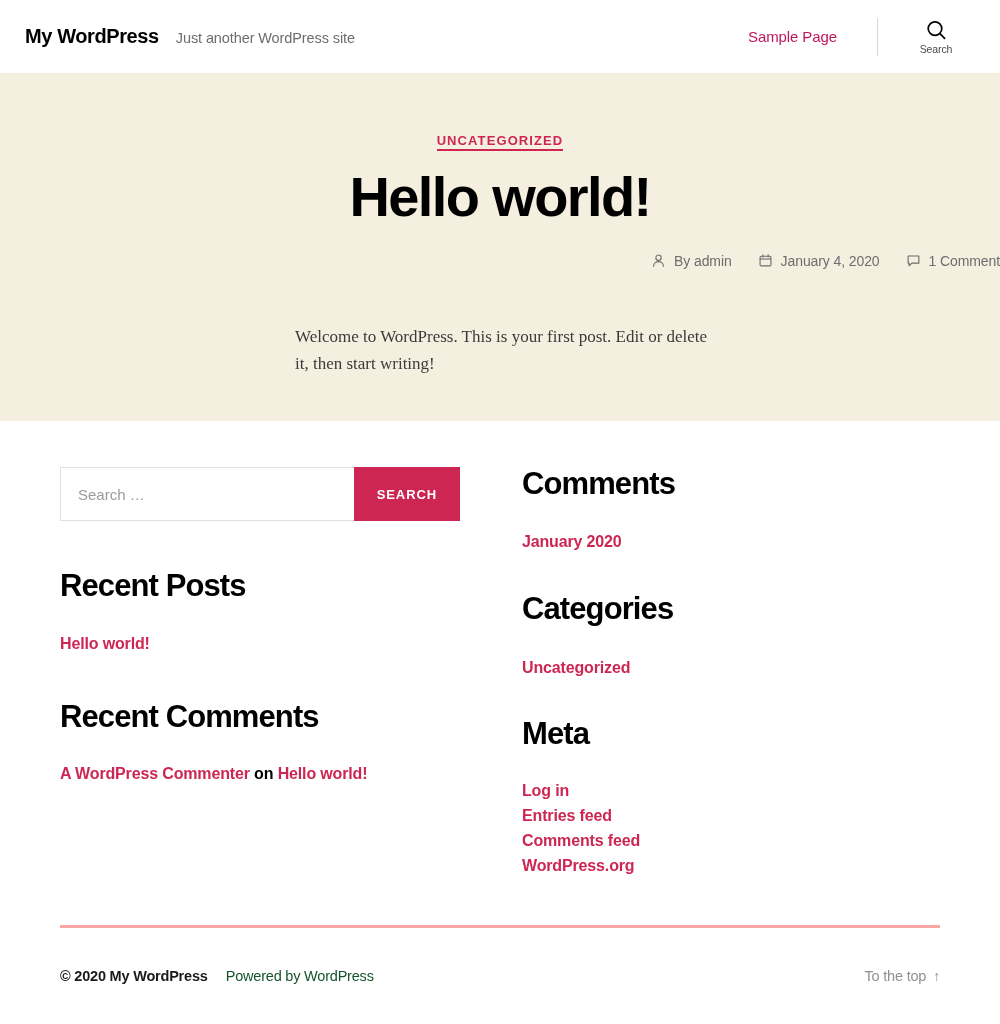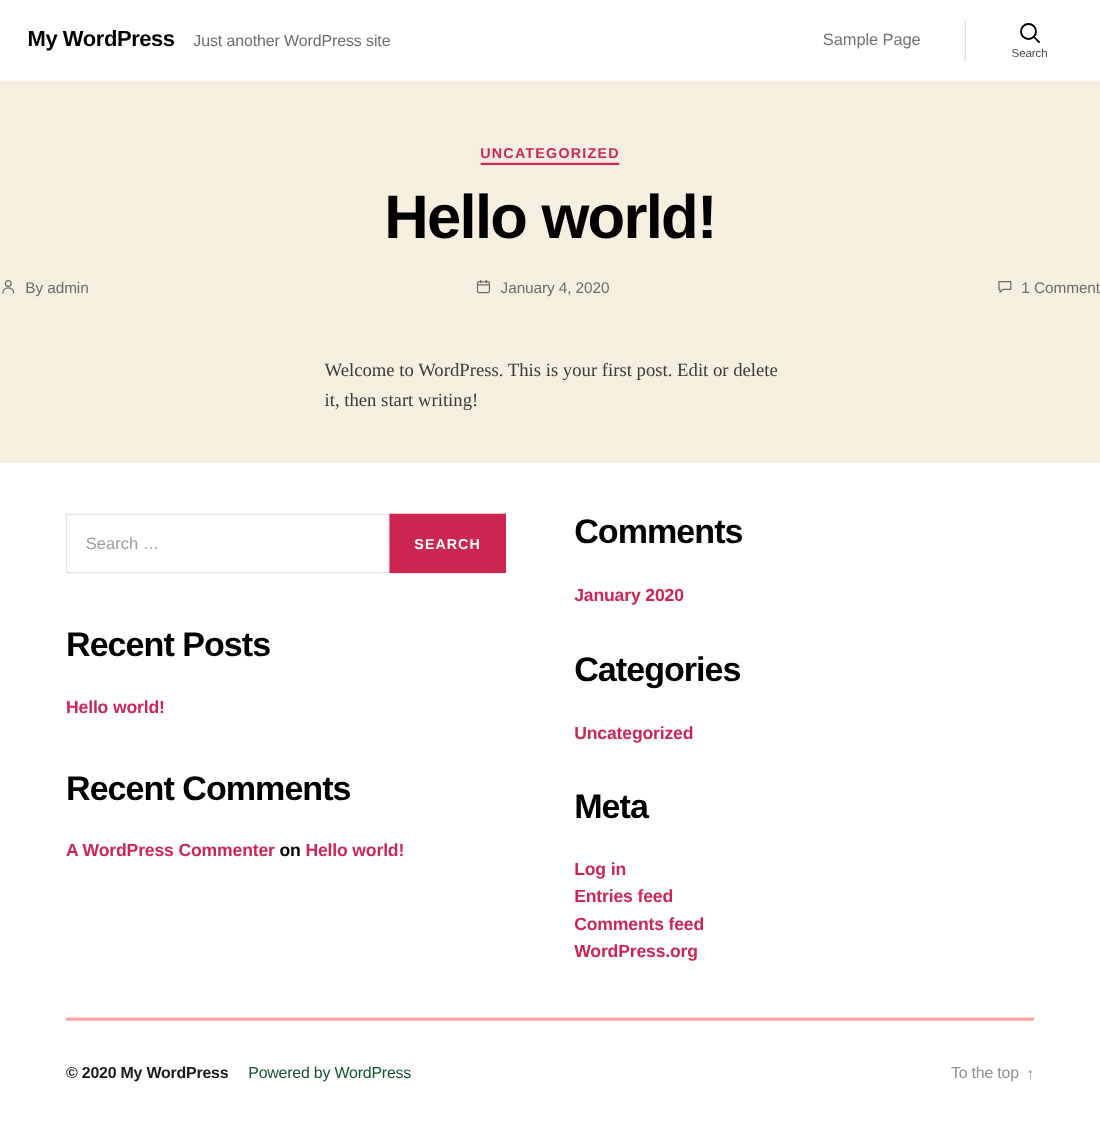--- a/index.html
+++ b/index.html
@@ -44,21 +44,21 @@
   }
   .header-right {
     margin-left: auto;
     display: flex;
     align-items: center;
     gap: 0;
     padding-right: 14px;
   }
   .nav-link {
     font-size: 15px;
-    color: #737373;
+    color: #be185d;
     padding-right: 40px;
     letter-spacing: -0.1px;
   }
   .header-divider {
     width: 1px;
     height: 38px;
     background: #dcd7ca;
     margin-right: 32px;
   }
   .search-toggle {
@@ -98,21 +98,21 @@
   .entry-title {
     font-size: 56px;
     line-height: 1.12;
     font-weight: 700;
     color: #000000;
     letter-spacing: -1.6px;
     margin-bottom: 24px;
   }
   .entry-meta {
     display: flex;
-    justify-content: space-between;
+    justify-content: flex-end;
     align-items: center;
     gap: 26px;
     font-size: 14px;
     color: #6d6d6d;
     margin-bottom: 54px;
   }
   .meta-item {
     display: flex;
     align-items: center;
     gap: 8px;

